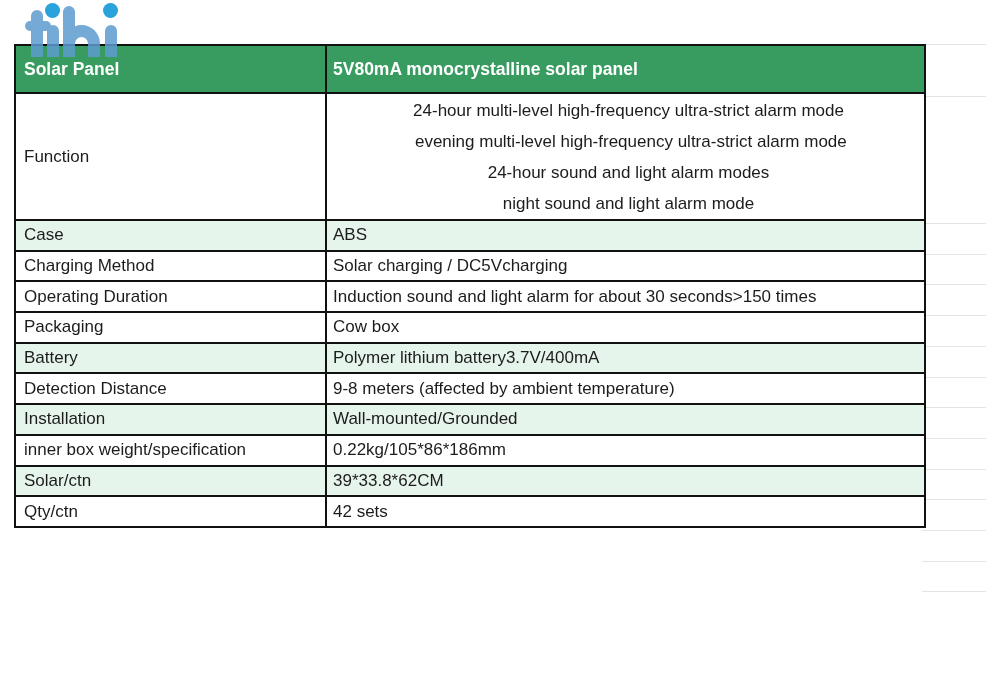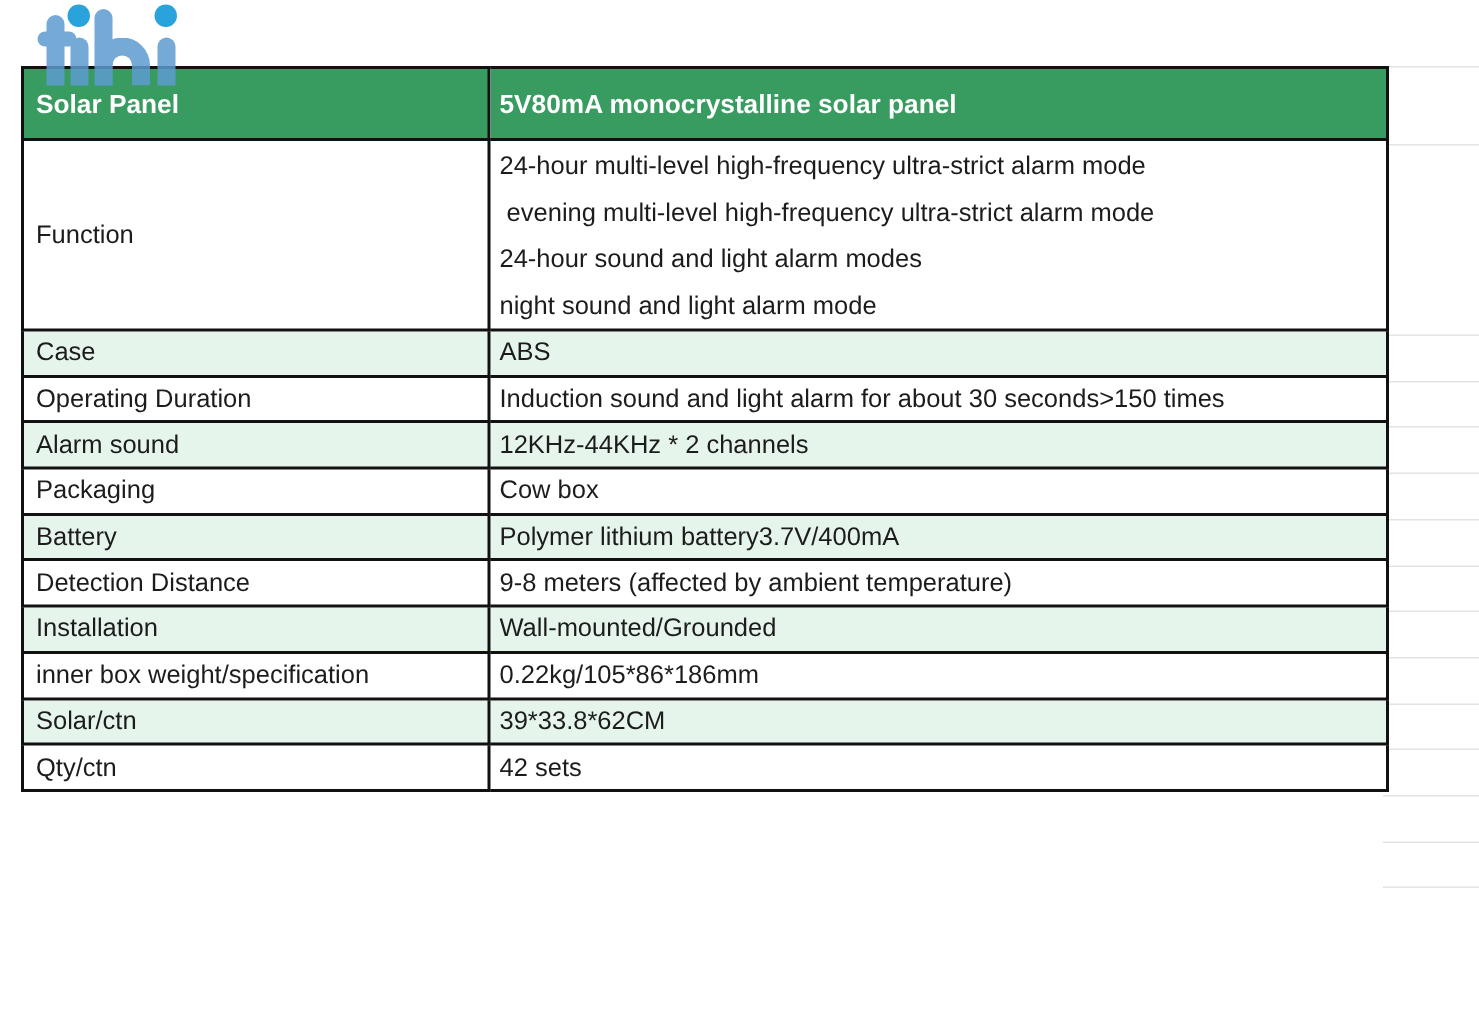--- a/index.html
+++ b/index.html
@@ -22,21 +22,21 @@
     vertical-align:middle;
     padding:0 0 0 8px;
     overflow:hidden;
     background:#ffffff;
   }
   table.spec td.val{padding-left:6px;}
   tr.hdr{height:48px;margin-top:36px;}
   tr.hdr td{background:#389b60;color:#ffffff;font-weight:bold;font-size:17.5px;}
   tr.fn{height:127px;}
   tr.fn td{vertical-align:middle;}
-  .fn-line{line-height:31px;white-space:pre;}
+  .fn-line{line-height:31px;white-space:pre;text-align:center;}
   tr.r{height:30.7px;}
   tr.alt td{background:#e6f5ec;margin-top:31px;}
   td.of{border-right:none;overflow:visible;}
   td.of span{white-space:nowrap;position:relative;z-index:3;text-align:right;}
 
   
   .logo{position:absolute;left:0;top:0;width:140px;height:62px;opacity:0.85;z-index:5;pointer-events:none;}
   .logo .stroke{position:absolute;background:#5d9bd0;}
   .lt-stem{left:31px;top:10px;width:12px;height:47px;border-radius:6px 6px 0 0;}
   .lt-cross{left:25px;top:21px;width:26px;height:10px;border-radius:5px;}
@@ -93,26 +93,26 @@
         <div class="fn-line">24-hour sound and light alarm modes</div>
         <div class="fn-line">night sound and light alarm mode</div>
       </td>
     </tr>
 
     <tr class="r alt">
       <td><span>Case</span></td>
       <td class="val"><span>ABS</span></td>
     </tr>
     <tr class="r">
+      <td><span>Charging Method</span></td>
+      <td class="val"><span>Solar charging / DC5Vcharging</span></td>
+    </tr>
+    <tr class="r">
       <td><span>Operating Duration</span></td>
       <td class="val of"><span>Induction sound and light alarm for about 30 seconds&gt;150 times</span></td>
-    </tr>
-    <tr class="r alt">
-      <td><span>Alarm sound</span></td>
-      <td class="val"><span>12KHz-44KHz * 2 channels</span></td>
     </tr>
     <tr class="r">
       <td><span>Packaging</span></td>
       <td class="val"><span>Cow box</span></td>
     </tr>
     <tr class="r alt">
       <td><span>Battery</span></td>
       <td class="val"><span>Polymer lithium battery3.7V/400mA</span></td>
     </tr>
     <tr class="r">

